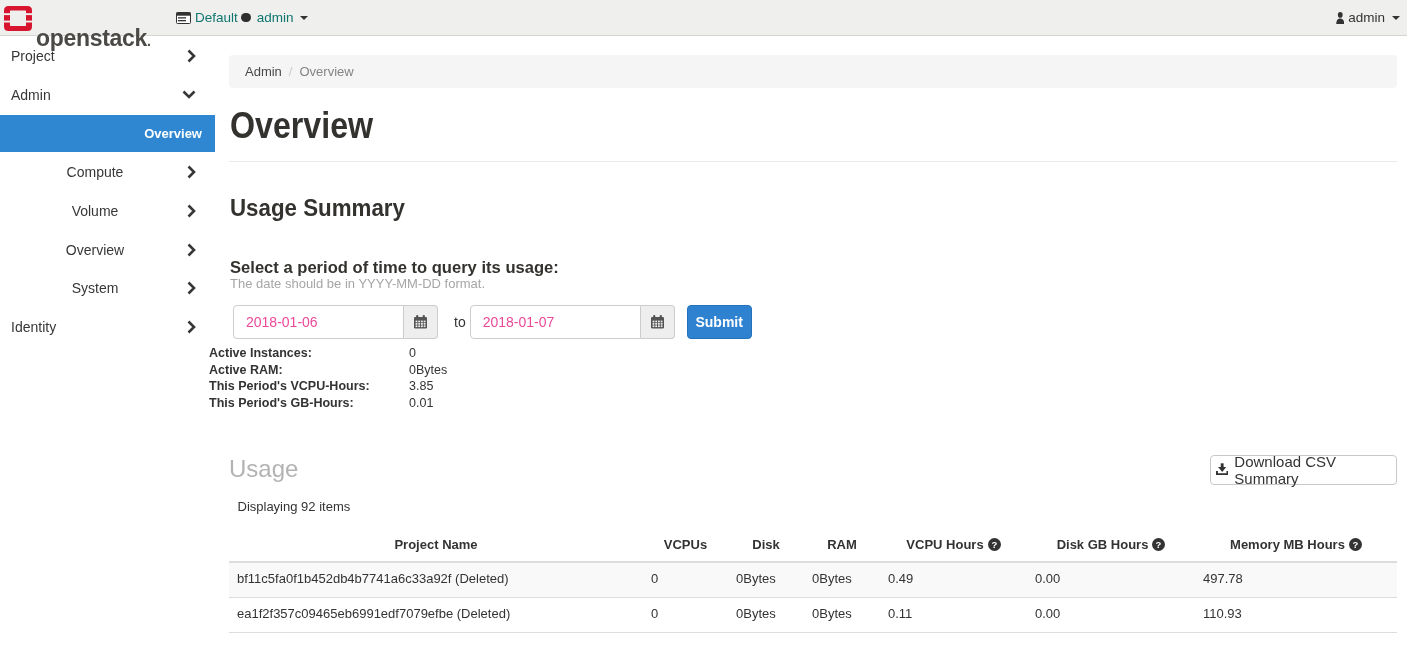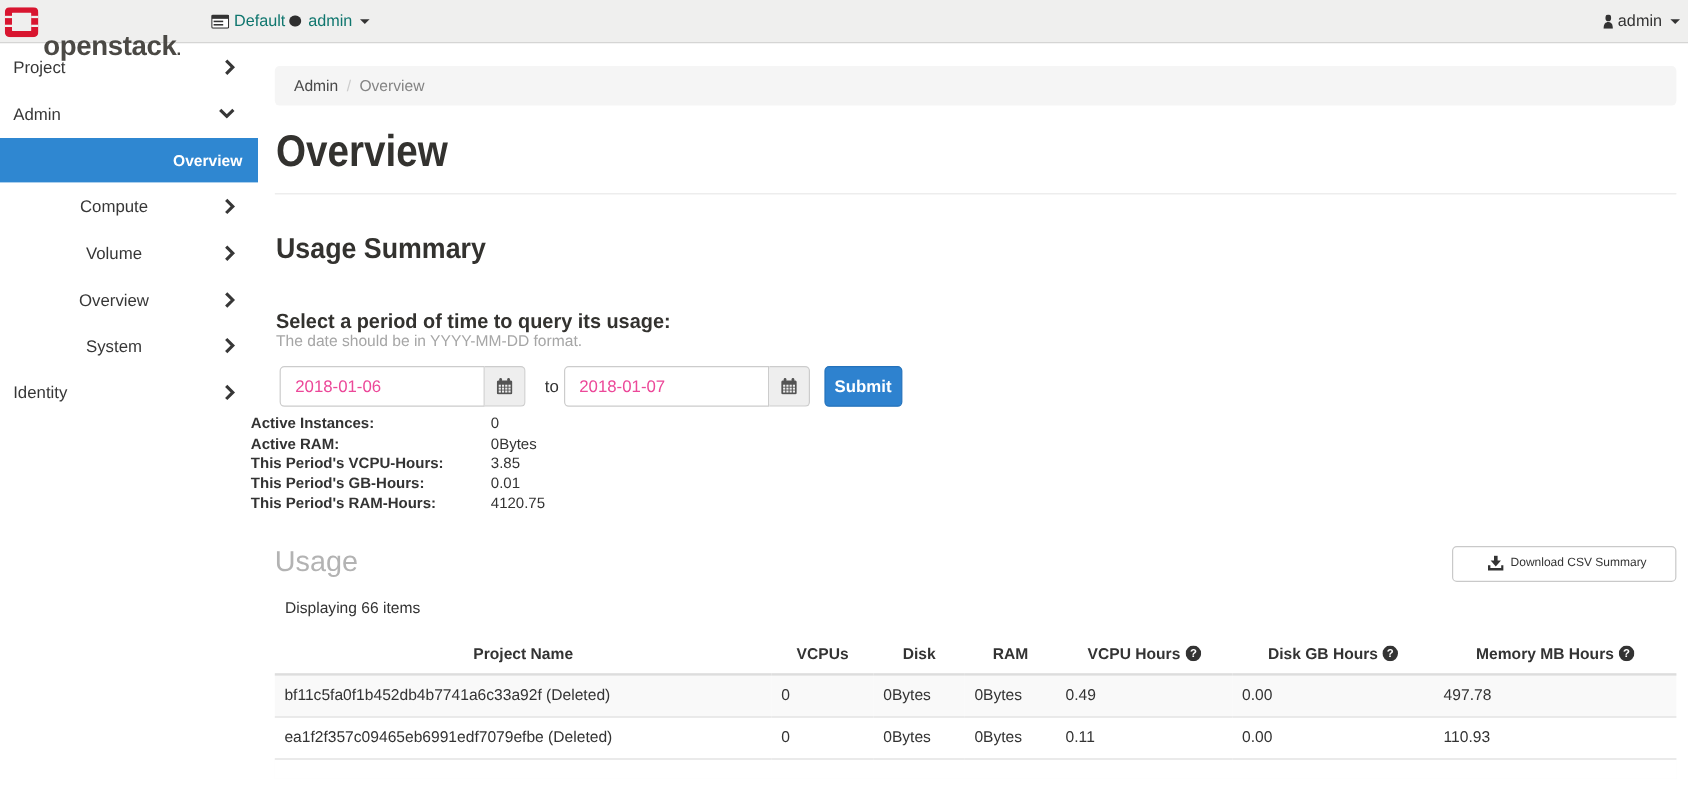--- a/index.html
+++ b/index.html
@@ -63,21 +63,21 @@
   border:1px solid #2472bb; border-radius:4px; color:#fff; font-weight:bold;
   font-size:14px; }
 
 #stats { position:absolute; left:0; top:309px; width:600px; font-size:12.5px; }
 #stats .row { display:flex; line-height:16.6px; }
 #stats dt { width:180px; margin-left:-20px; font-weight:bold; white-space:nowrap; }
 #stats dd { margin-left:20px; }
 
 #usageh { position:absolute; left:0px; top:419px; font-size:24px; color:#b3b3b3; }
 #csvbtn { position:absolute; left:981px; top:418.5px; width:187px; height:30px; padding-left:5px;
-  background:#fff; border:1px solid #c9c9c9; border-radius:4px; font-size:10px;
+  background:#fff; border:1px solid #c9c9c9; border-radius:4px; font-size:15px;
   color:#333; display:flex; align-items:center; justify-content:center; }
 #csvbtn svg { margin-right:6px; }
 #displaying { position:absolute; left:8.5px; top:463px; font-size:13px; }
 
 table { position:absolute; left:0; top:490px; width:1168px; border-collapse:collapse;
   font-size:13px; color:#333; }
 th { text-align:center; font-weight:bold; padding:9.5px 8px 6.5px; border-bottom:2px solid #dddddd;
   line-height:18.5px; vertical-align:bottom; white-space:nowrap; }
 td { padding:7px 8px 9px; border-top:1px solid #dddddd; line-height:18px; }
 tbody tr:nth-child(odd) { background:#f9f9f9; }
@@ -228,35 +228,31 @@
         <dd>0Bytes</dd>
       </div>
     <div class="row">
         <dt>This Period's VCPU-Hours:</dt>
         <dd>3.85</dd>
       </div>
     <div class="row">
         <dt>This Period's GB-Hours:</dt>
         <dd>0.01</dd>
       </div>
-    <div class="row">
-        <dt>This Period's RAM-Hours:</dt>
-        <dd>4120.75</dd>
-      </div>
   </dl>
   <div id="usageh">Usage</div>
   <div id="csvbtn">
     <svg width="13" height="13" viewBox="0 0 13 13">
       <rect x="5" y="0" width="3" height="5" fill="#333"></rect>
       <path d="M2.2 4 h8.6 L6.5 9 Z" fill="#333"></path>
       <path d="M0 8 v4.4 h13 v-4.4 h-2 v2.4 h-9 v-2.4 Z" fill="#333"></path>
     </svg>
     Download CSV Summary
   </div>
-  <div id="displaying">Displaying 66 items</div>
+  <div id="displaying">Displaying 92 items</div>
   <table>
     <colgroup>
       <col style="width:414px">
         <col style="width:85px">
         <col style="width:76px">
       <col style="width:76px">
         <col style="width:147px">
         <col style="width:168px">
         <col>
     </colgroup>

